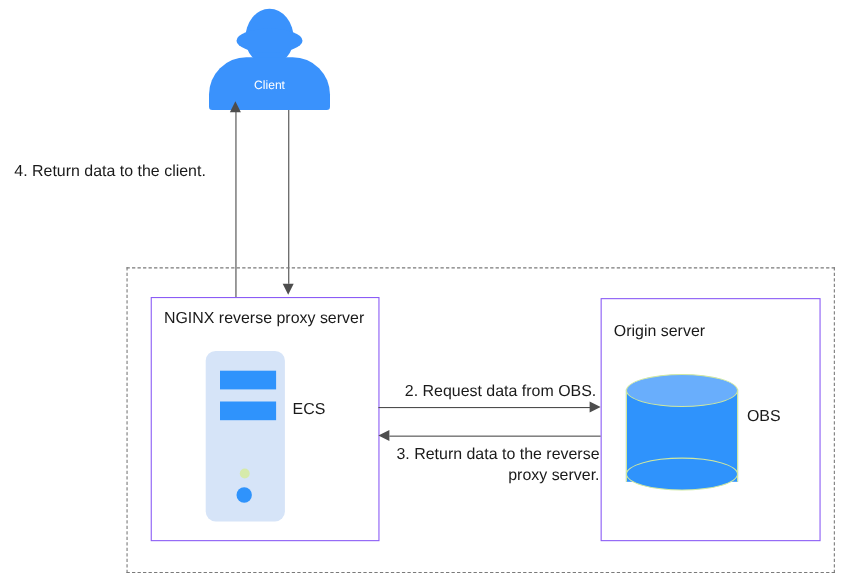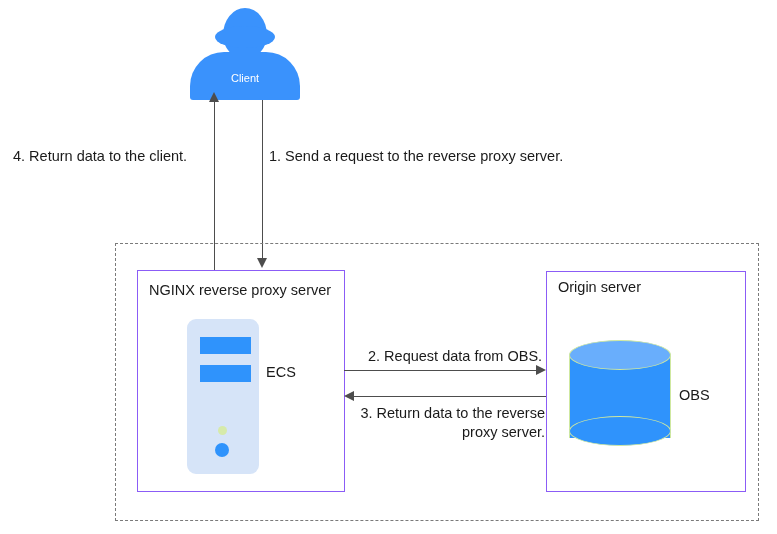--- a/index.html
+++ b/index.html
@@ -211,45 +211,44 @@
     <div class="client-text">Client</div>
   </div>
 
   <div class="vline" style="left:214px; top:100px; height:170px;"></div>
   <div class="arrow arrow-up" style="left:209px; top:92px;"></div>
 
   <div class="vline" style="left:262px; top:100px; height:158px;"></div>
   <div class="arrow arrow-down" style="left:257px; top:258px;"></div>
 
   <div class="label" style="left:13px; top:147px;">4. Return data to the client.</div>
-  <div class="label" style="left:269px; top:147px;">1. Send a request to the reverse proxy server.</div>
 
   <div class="region-dashed" style="left:115px; top:243px; width:642px; height:276px;"></div>
 
   <div class="box-solid" style="left:137px; top:270px; width:206px; height:220px;">
     <div class="label" style="left:11px; top:10px;">NGINX reverse proxy server</div>
 
     <div class="ecs-icon" style="left:49px; top:48px;">
       <div class="ecs-bar b1"></div>
       <div class="ecs-bar b2"></div>
       <div class="ecs-dot-green"></div>
       <div class="ecs-dot-blue"></div>
     </div>
     <div class="label" style="left:128px; top:92px;">ECS</div>
   </div>
 
   <div class="box-solid" style="left:546px; top:271px; width:198px; height:219px;">
-    <div class="label" style="left:11px; top:6px;">Origin server</div>
+    <div class="label" style="left:11px; top:20px;">Origin server</div>
 
     <div class="obs-icon" style="left:22px; top:68px;">
       <div class="obs-body"></div>
       <div class="obs-bottom"></div>
       <div class="obs-top"></div>
     </div>
-    <div class="label" style="left:132px; top:114px;">OBS</div>
+    <div class="label" style="left:132px; top:98px;">OBS</div>
   </div>
 
   <div class="hline" style="left:344px; top:370px; width:193px;"></div>
   <div class="arrow arrow-right" style="left:536px; top:365px;"></div>
   <div class="label" style="left:368px; top:347px;">2. Request data from OBS.</div>
 
   <div class="hline" style="left:354px; top:396px; width:192px;"></div>
   <div class="arrow arrow-left" style="left:344px; top:391px;"></div>
   <div class="label center" style="left:355px; top:404px; width:190px;">3. Return data to the
 reverse proxy server.</div>

